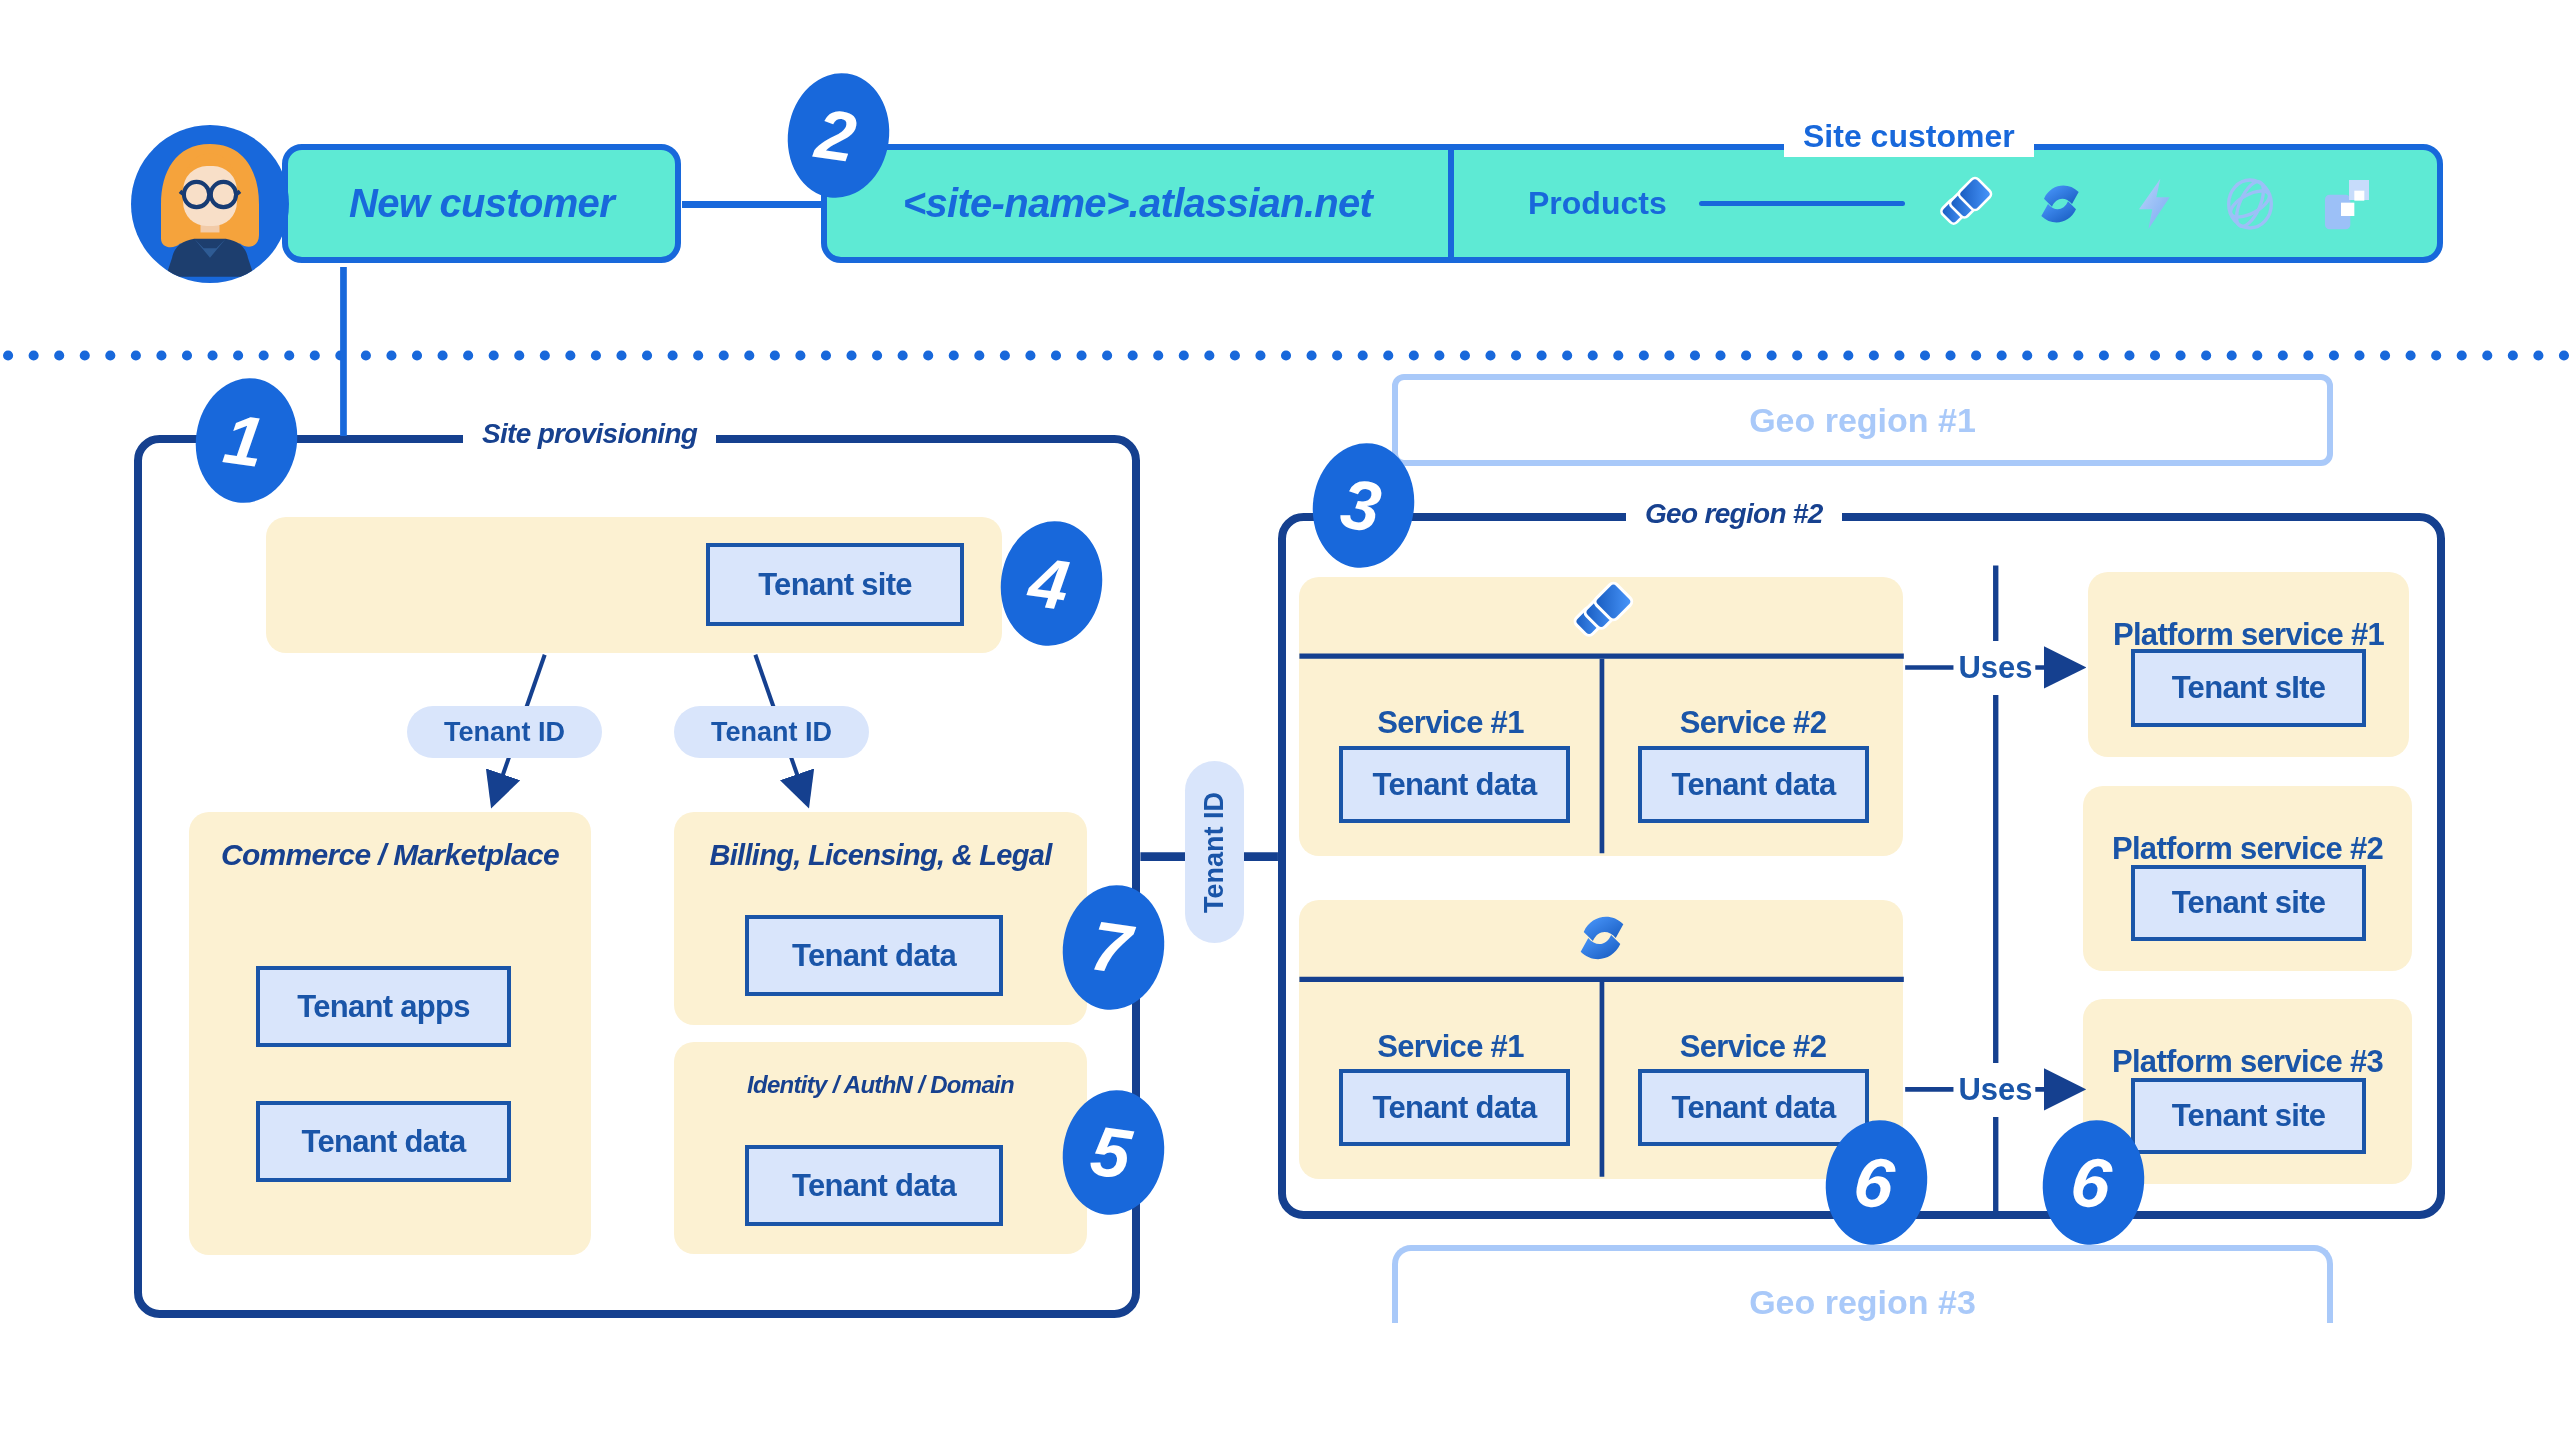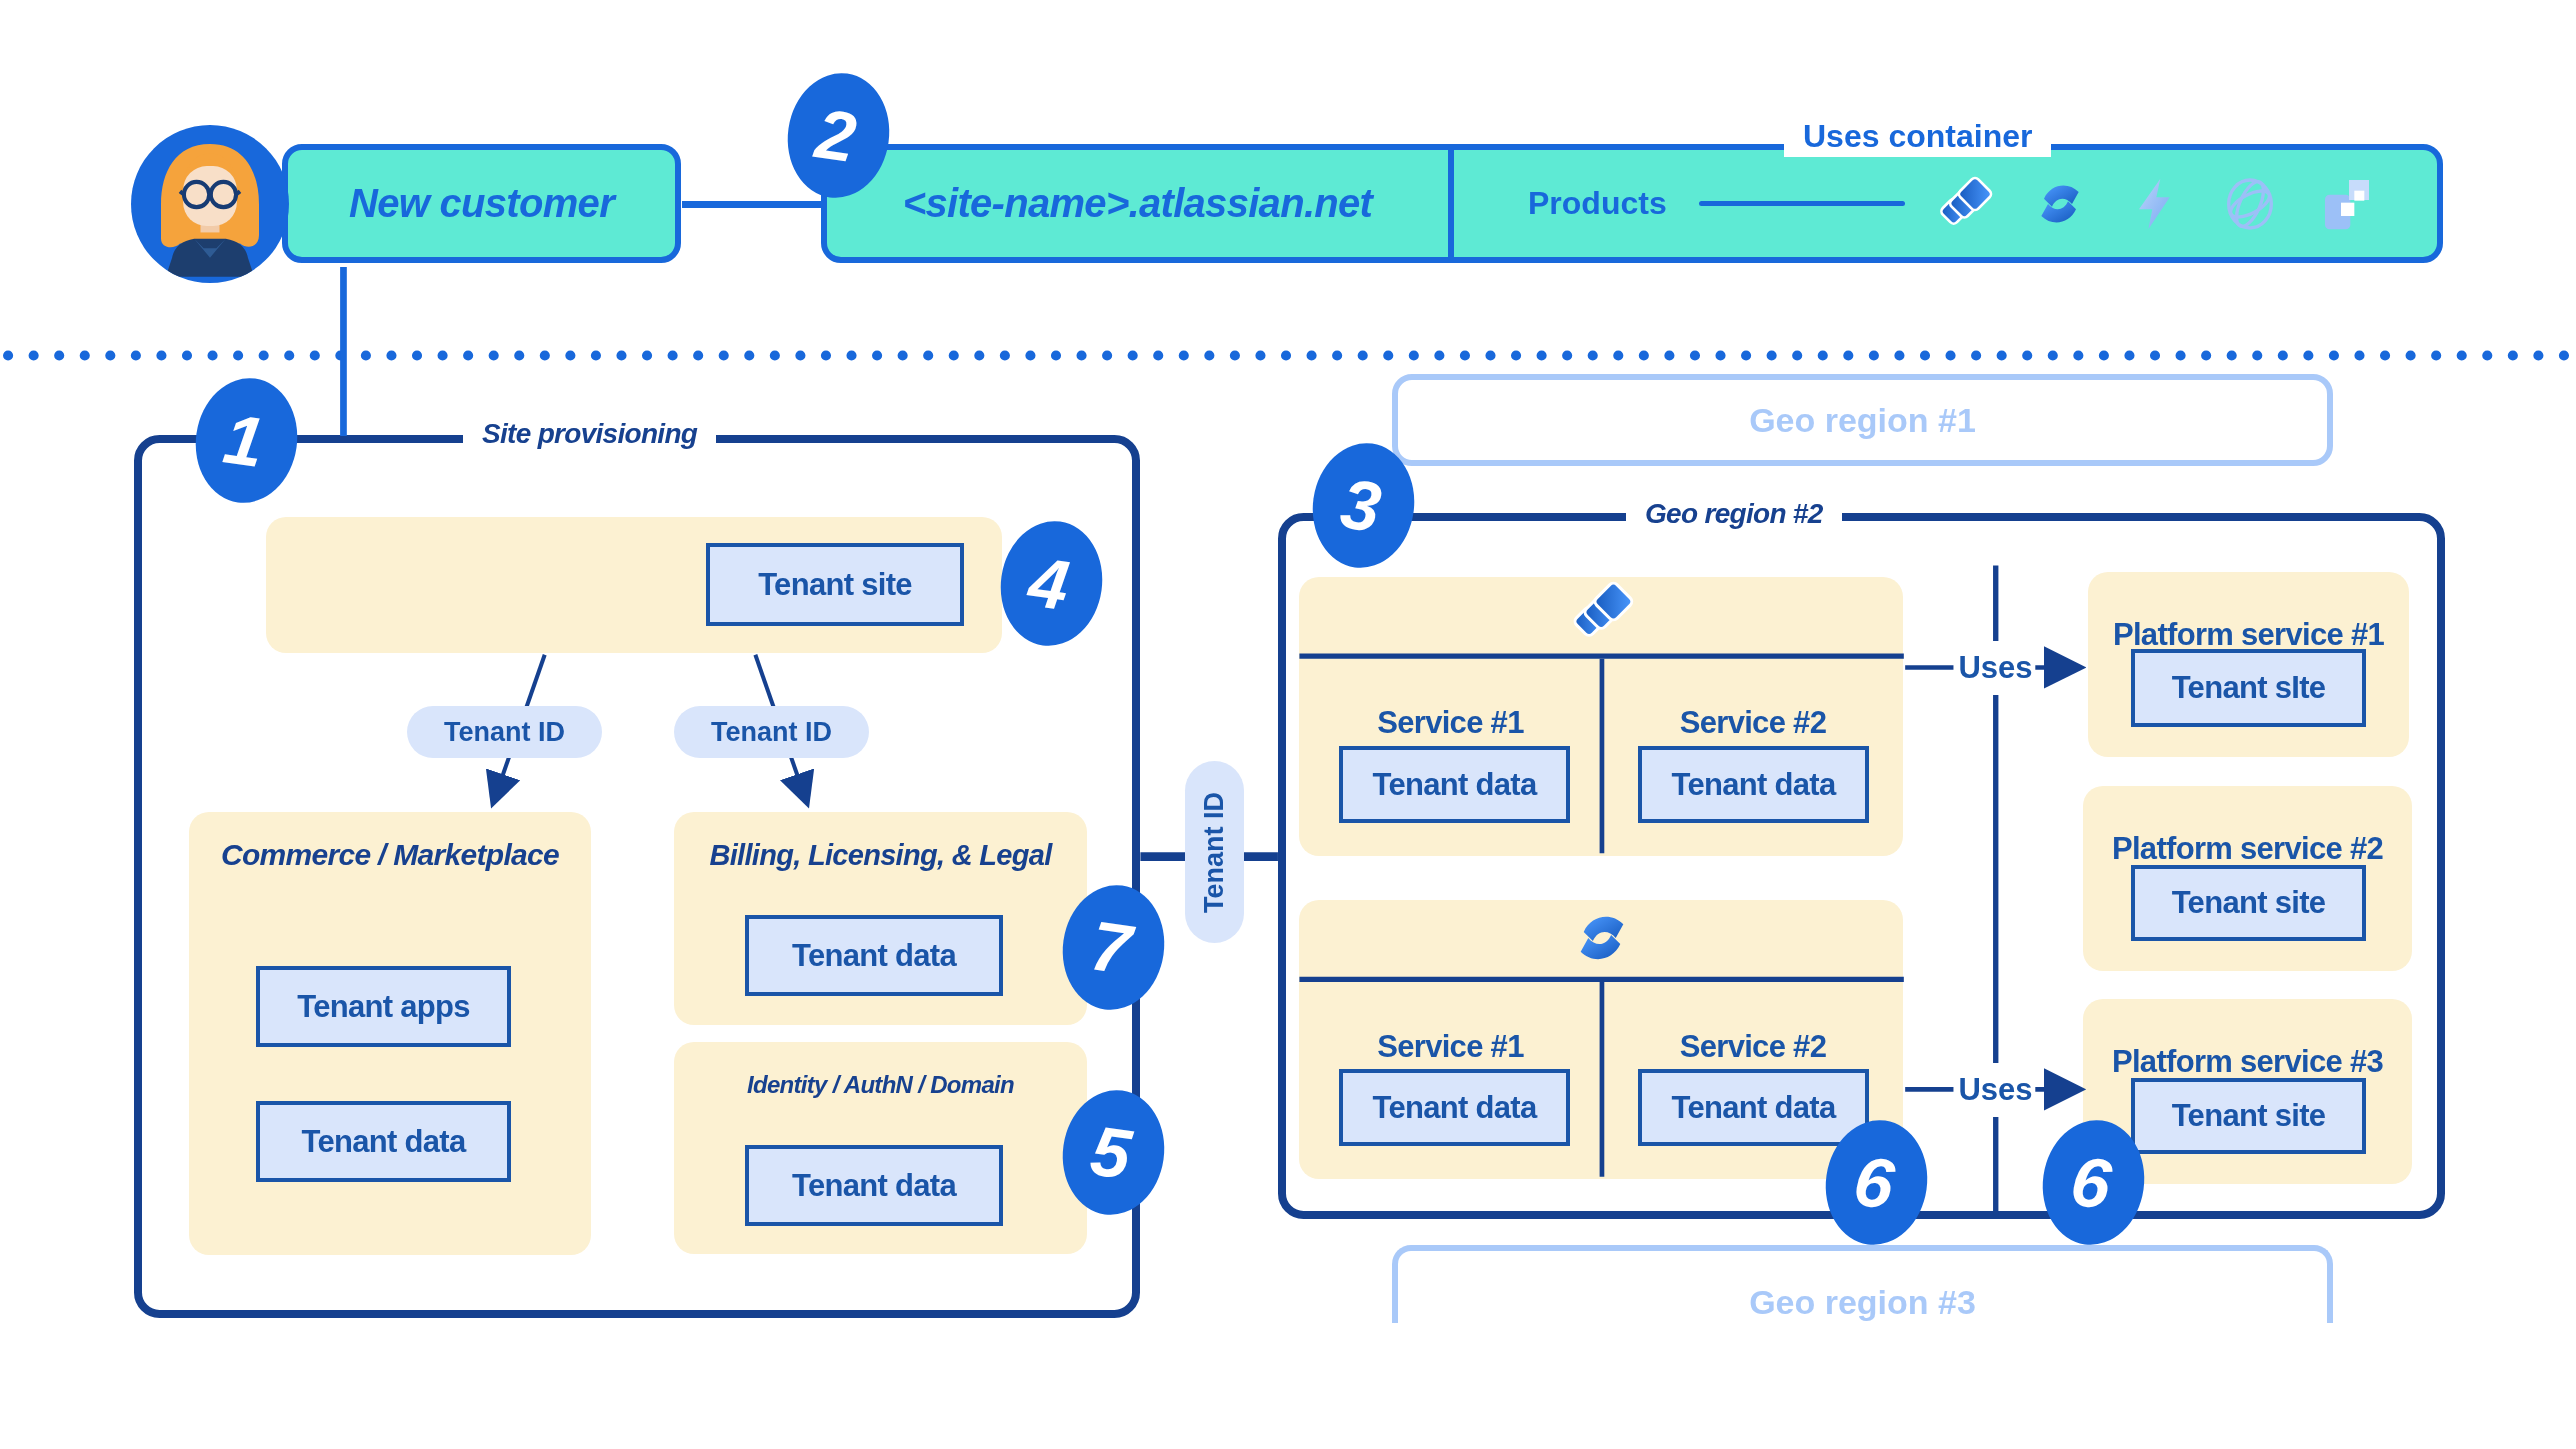--- a/index.html
+++ b/index.html
@@ -27,21 +27,21 @@
   .cell-left{width:621px;height:100%;}
   .cell-right{flex:1;height:100%;border-left:6px solid var(--bright);display:flex;align-items:center;padding:0 64px 0 74px;}
   .prod-line{flex:1;height:5.4px;background:var(--bright);margin:0 32px;border-radius:2.7px;}
   .icon-row{display:flex;align-items:center;gap:39px;}
   .picon{width:56px;height:56px;display:block;}
 
   .on-border-label{background:#fff;z-index:3;padding:0 19px;white-space:nowrap;}
 
   
   .panel-navy{background:#fff;border:8px solid var(--navy);border-radius:25.5px;z-index:0;}
-  .panel-faded{background:#fff;border:6.7px solid var(--faded);border-radius:20px;z-index:0;}
+  .panel-faded{background:#fff;border:6.7px solid var(--faded);border-radius:12px;z-index:0;}
   .faded-text{color:var(--faded);font-weight:700;font-size:34px;}
 
   .cream-box{background:var(--cream);border-radius:20px;z-index:1;}
   .cream-title{color:var(--navy-title);font-style:italic;font-weight:700;font-size:32px;letter-spacing:-0.7px;}
 
   .tenant-box{background:var(--lblue);border:4px solid var(--navy-text);color:var(--navy-text);
               font-size:31px;font-weight:700;z-index:3;display:flex;align-items:center;justify-content:center;letter-spacing:-0.7px;}
 
   .pill{background:var(--lblue);border-radius:29.5px;color:var(--navy-text);font-size:27px;font-weight:700;z-index:3;}
   .vpill span{transform:rotate(-90deg);white-space:nowrap;}
@@ -182,21 +182,21 @@
         <svg class="picon" viewBox="0 0 84 84">
             <use href="#globe-sym"></use>
           </svg>
         <svg class="picon" viewBox="0 0 84 84">
             <use href="#blocks-sym"></use>
           </svg>
       </div>
     </div>
   </div>
 
-  <div class="abs on-border-label flexc" style="left:1784px;top:115px;height:42px;color:var(--bright);font-size:32px;font-weight:700">Uses container</div>
+  <div class="abs on-border-label flexc" style="left:1784px;top:115px;height:42px;color:var(--bright);font-size:32px;font-weight:700">Site customer</div>
 
   <div class="abs panel-navy" style="left:134px;top:435px;width:1006px;height:883px"></div>
   <div class="abs on-border-label flexc section-title" style="left:463px;top:412px;height:44px">Site provisioning</div>
 
   <div class="abs cream-box" style="left:266px;top:517px;width:736px;height:136px"></div>
   <div class="abs flexc cream-title" style="left:293px;top:517px;width:376px;height:136px">Operational registry</div>
   <div class="abs tenant-box" style="left:706px;top:543px;width:258px;height:83px">Tenant site</div>
 
   <div class="abs pill flexc" style="left:407px;top:706px;width:195px;height:52px">Tenant ID</div>
   <div class="abs pill flexc" style="left:674px;top:706px;width:195px;height:52px">Tenant ID</div>

